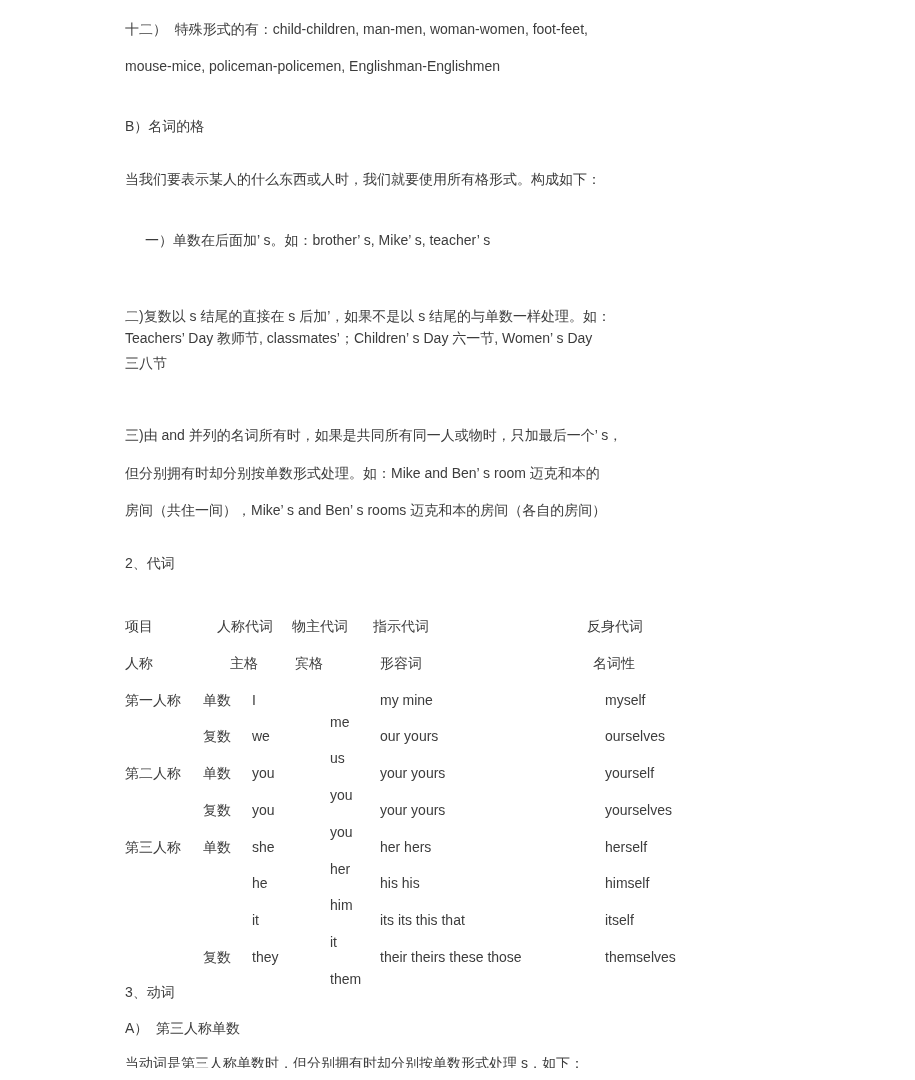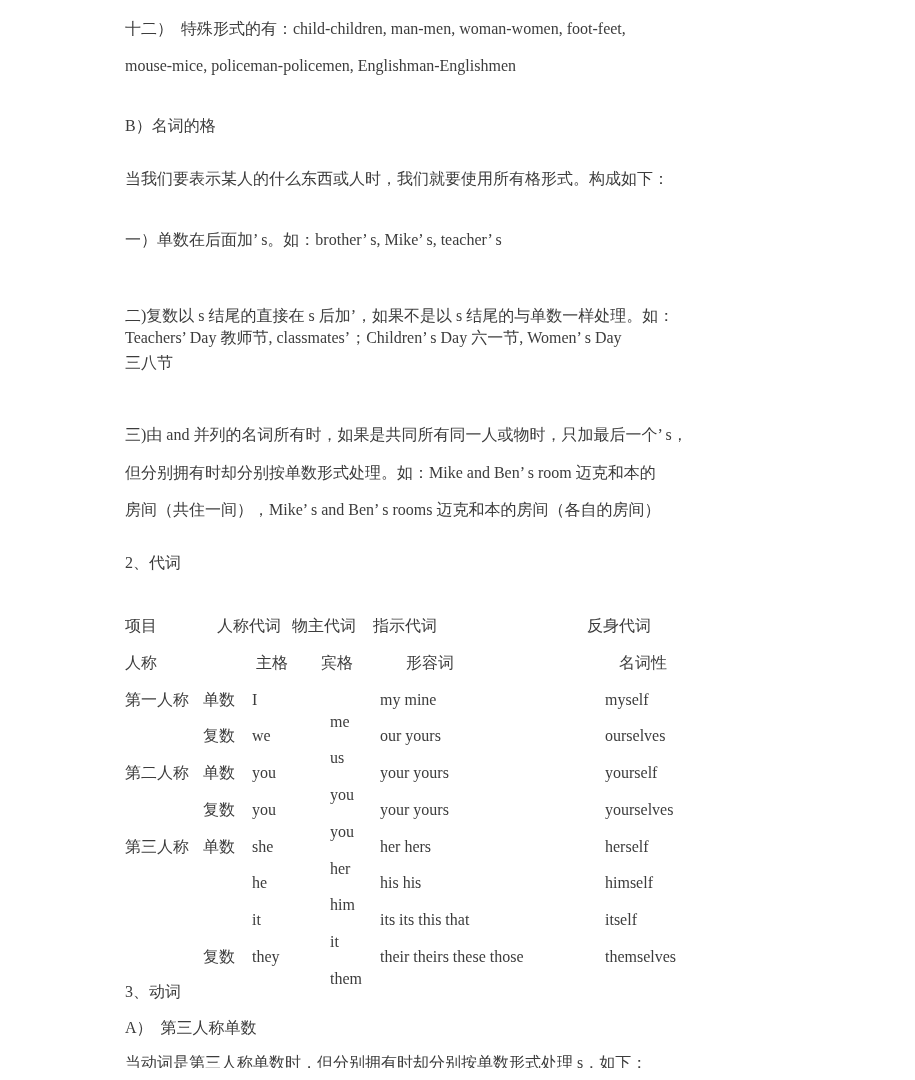--- a/index.html
+++ b/index.html
@@ -1,34 +1,34 @@
 <!DOCTYPE html>
 <html><head>
 <meta charset="utf-8">
 <style>
   html,body{margin:0;padding:0;background:#ffffff;}
   .page{
     position:relative;
     width:915px;
     height:1068px;
     background:#ffffff;
-    font-family:Liberation Serif, serif;
+    font-family:Liberation Sans, sans-serif;
     color:#3c3c3c;
-    font-size:16px;
+    font-size:14px;
     overflow:hidden;
   }
   .line{
     position:absolute;
     left:125px;
     line-height:28px;
     white-space:pre;
   }
   
   .l1{top:15px;}  .l2{top:52px;}  .l3{top:112px;} .l4{top:165px;}
-  .l5{top:226px;} .l6{top:286px;margin-top:16px;} .l7{top:324px;} .l8{top:349px;}
+  .l5{top:226px;margin-left:20px;} .l6{top:286px;margin-top:16px;} .l7{top:324px;} .l8{top:349px;}
   .l9{top:421px;} .l10{top:459px;} .l11{top:496px;} .l12{top:549px;}
   .l23{top:978px;} .l24{top:1014px;} .l25{top:1049px;}
 
   
   .ptable{
     position:absolute;
     left:125px;
     top:608px;
     width:770px;
   }
@@ -39,21 +39,21 @@
     white-space:pre;
   }
   .trow span{flex:0 0 auto;}
   .c-person{min-width:78px;}
   .c-number{min-width:49px;}
   .c-subject{min-width:78px;}
   .c-object{min-width:50px;margin-top:22px;}
   .c-poss{min-width:225px;}
   
   .h1-0{min-width:92px;} .h1-1{min-width:75px;} .h1-2{min-width:81px;} .h1-3{min-width:214px;}
-  .h2-0{min-width:105px;} .h2-1{min-width:65px;margin-left:26px;} .h2-2{min-width:85px;} .h2-3{min-width:213px;}
+  .h2-0{min-width:105px;} .h2-1{min-width:65px;} .h2-2{min-width:85px;} .h2-3{min-width:213px;}
 </style>
 </head>
 <body>
 
 <div class="page">
 
   <div class="line l1">十二）  特殊形式的有：child-children, man-men, woman-women, foot-feet,</div>
   <div class="line l2">mouse-mice, policeman-policemen, Englishman-Englishmen</div>
 
   <div class="line l3">B）名词的格</div>

